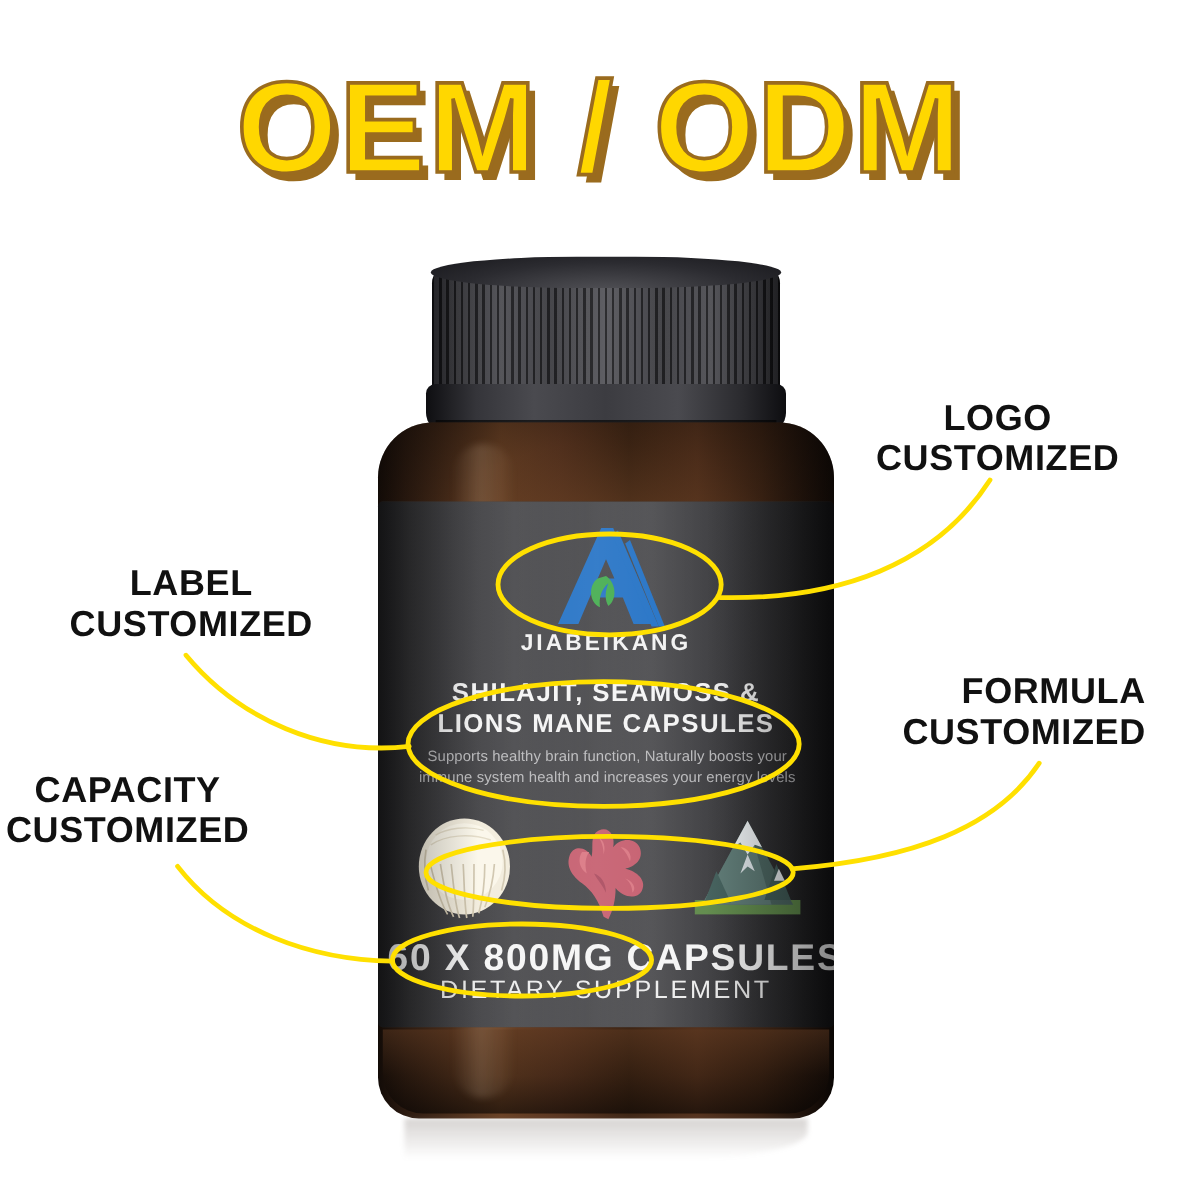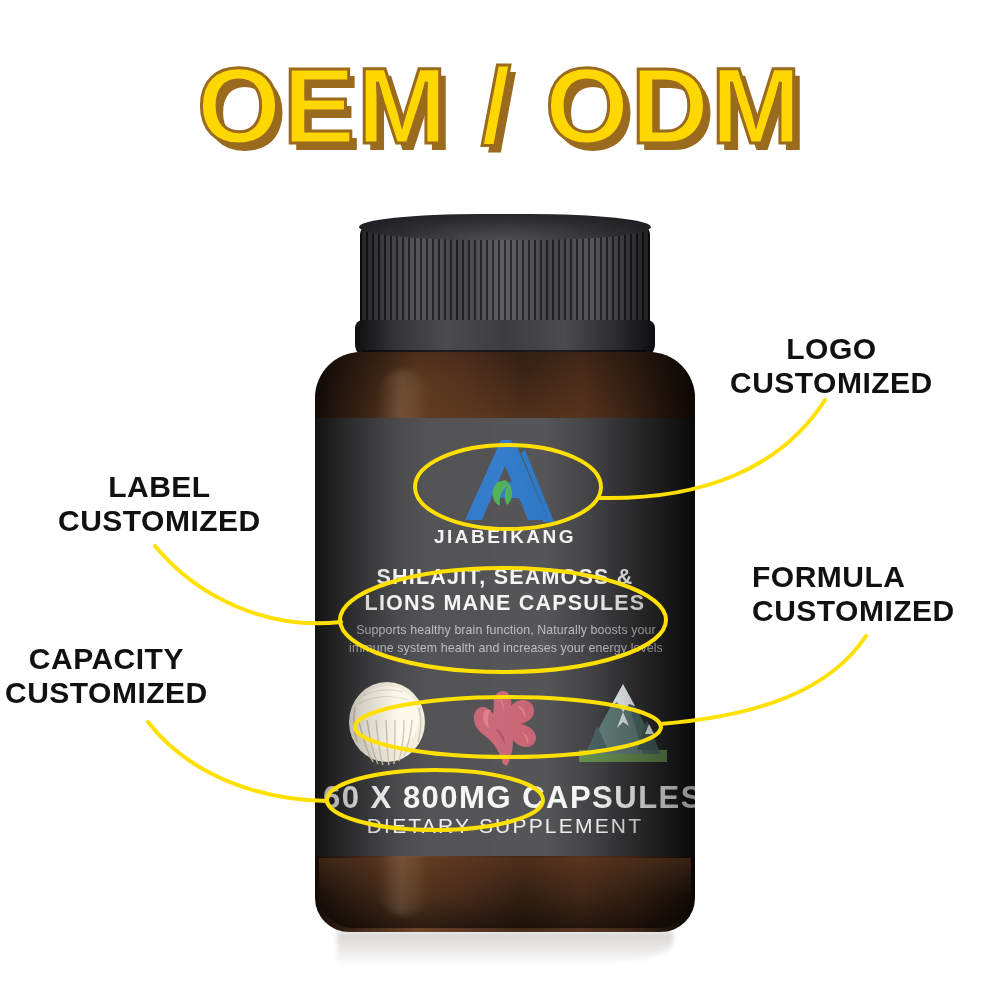--- a/index.html
+++ b/index.html
@@ -33,21 +33,21 @@
     color:#111111;
     font-weight:bold;
     font-size:30px;
     line-height:1.12;
     letter-spacing:0.5px;
     white-space:nowrap;
   }
   .callout .l2{display:block;}
   #callout-logo{left:730px;top:332px;text-align:center;}
   #callout-label{left:58px;top:470px;text-align:center;}
-  #callout-formula{left:752px;top:560px;text-align:left;}
+  #callout-formula{left:752px;top:560px;text-align:right;}
   #callout-capacity{left:5px;top:642px;text-align:center;}
 
   
   #bottle{position:absolute;left:285px;top:210px;width:440px;height:740px;}
 
   
   #cap-body{
     position:absolute;left:75px;top:12px;width:290px;height:108px;
     background:linear-gradient(90deg,#16161a 0%,#2f2f33 8%,#4b4b50 20%,#3a3a3f 34%,
       #55555a 50%,#3a3a3f 66%,#4b4b50 80%,#2a2a2e 92%,#111114 100%);

